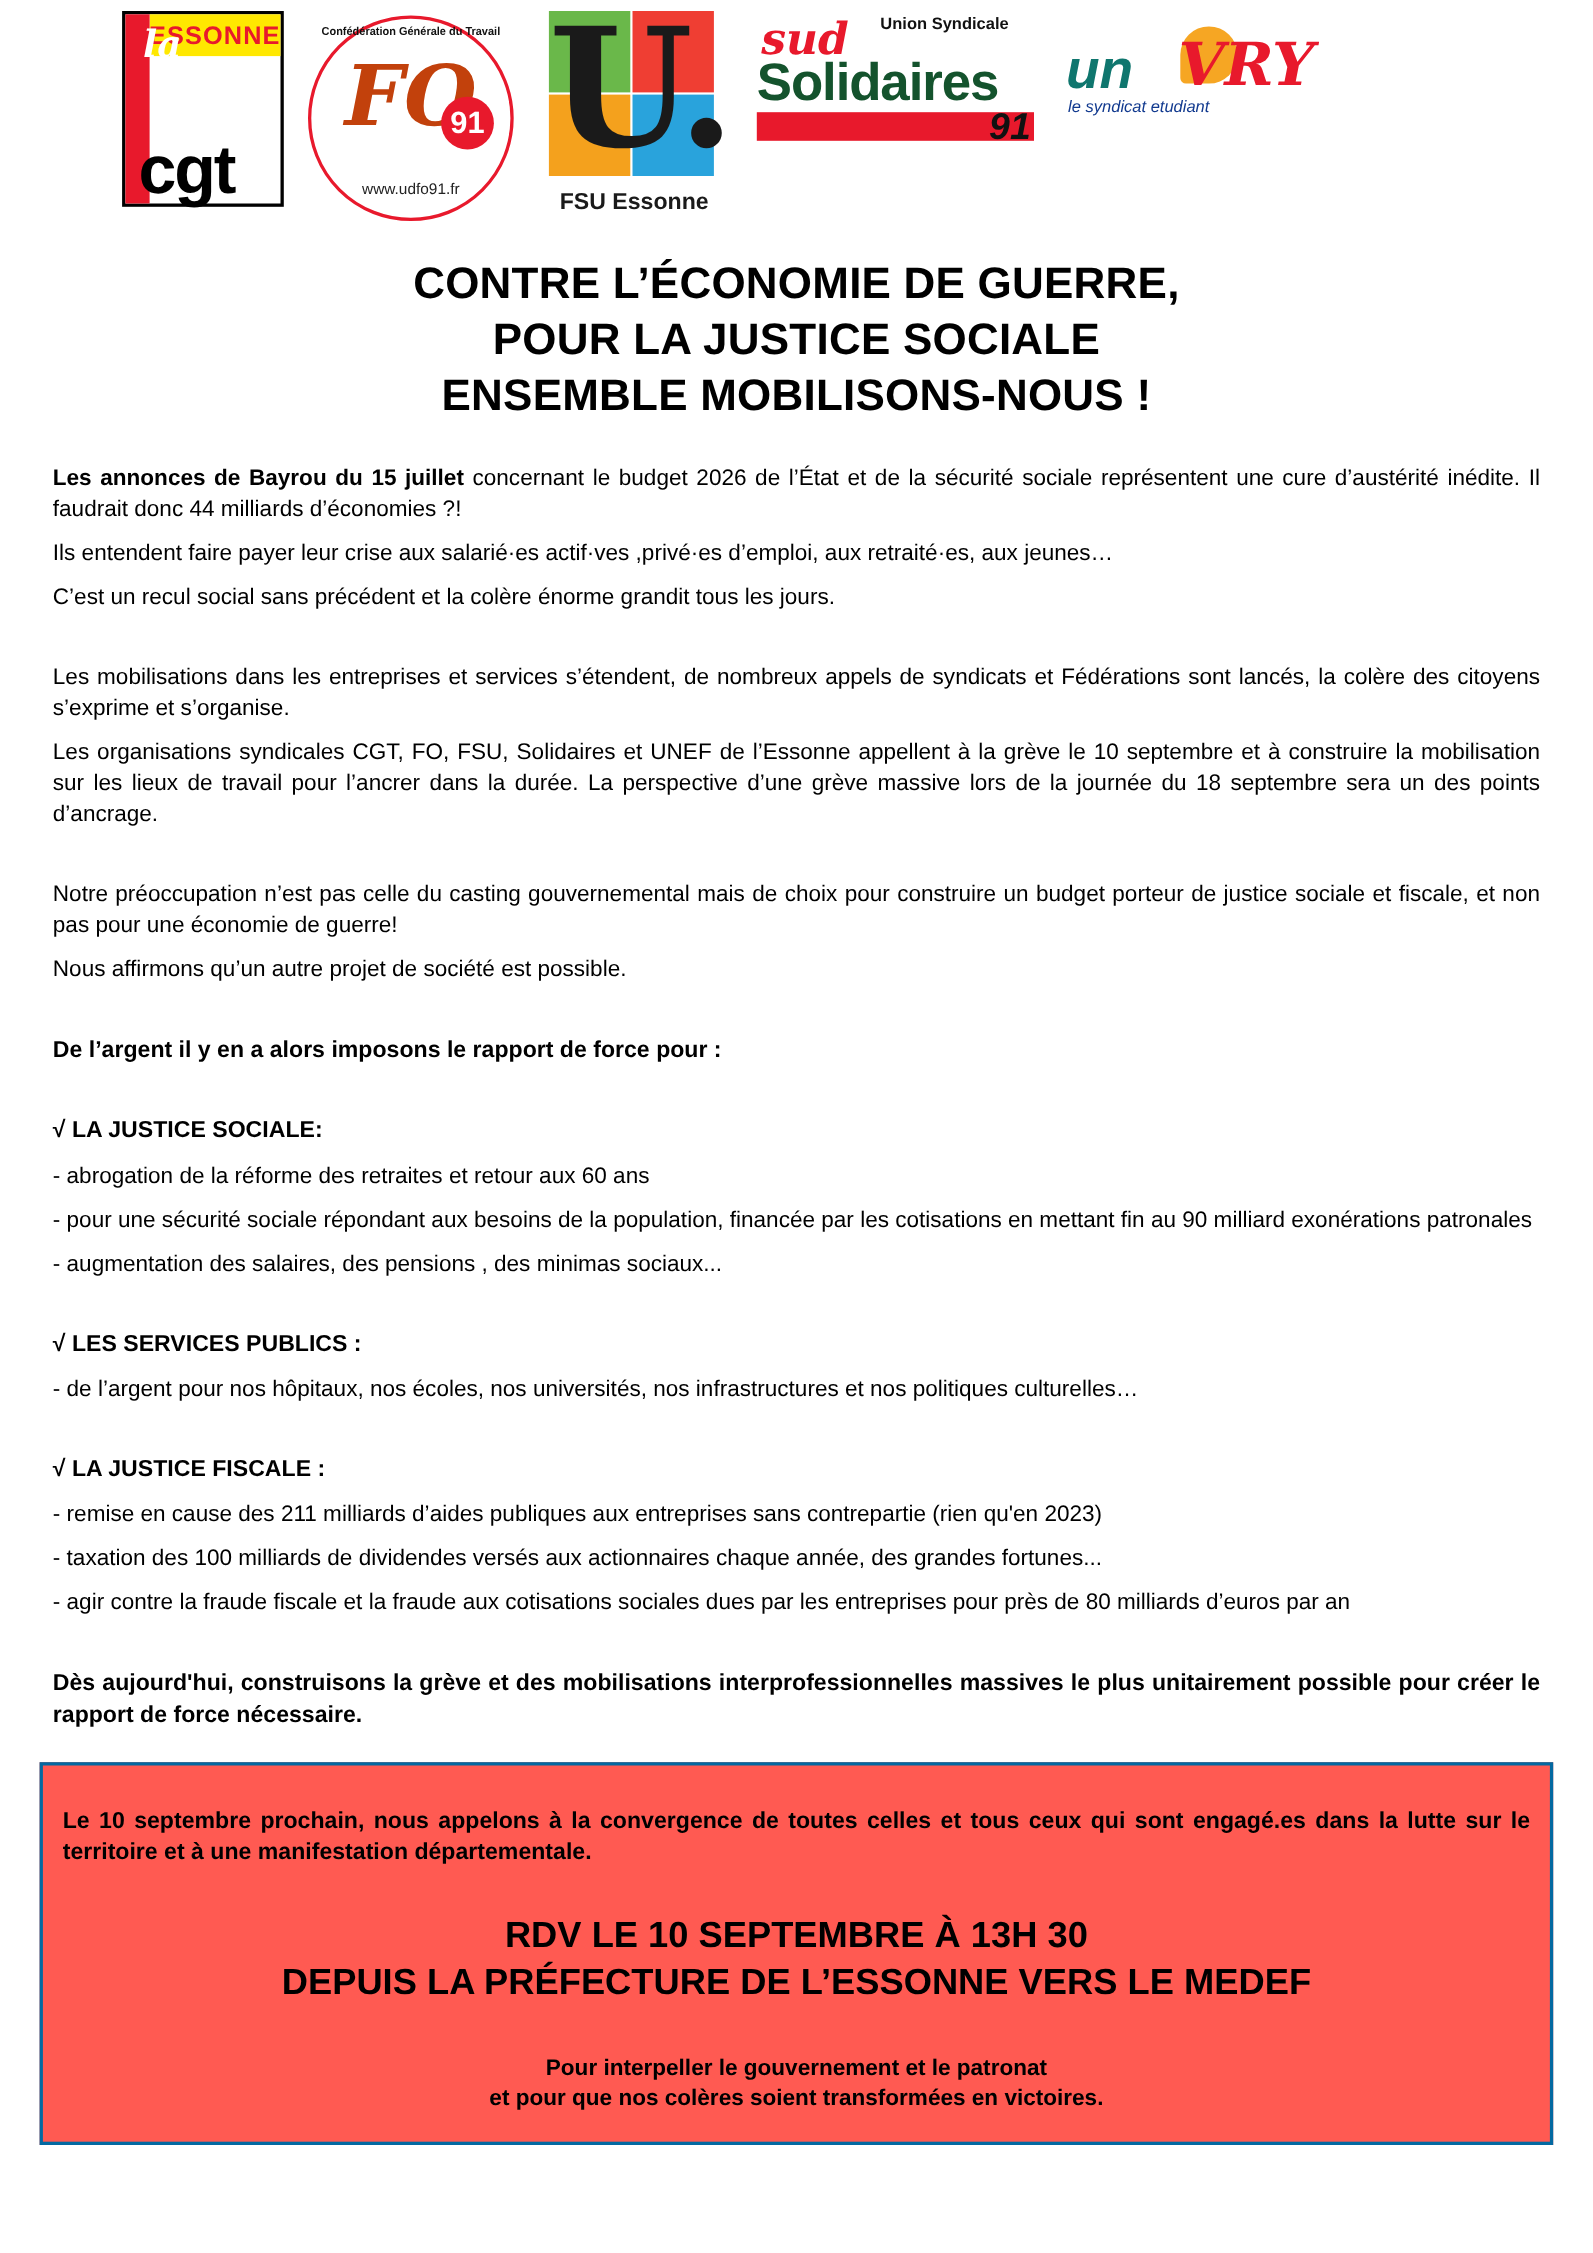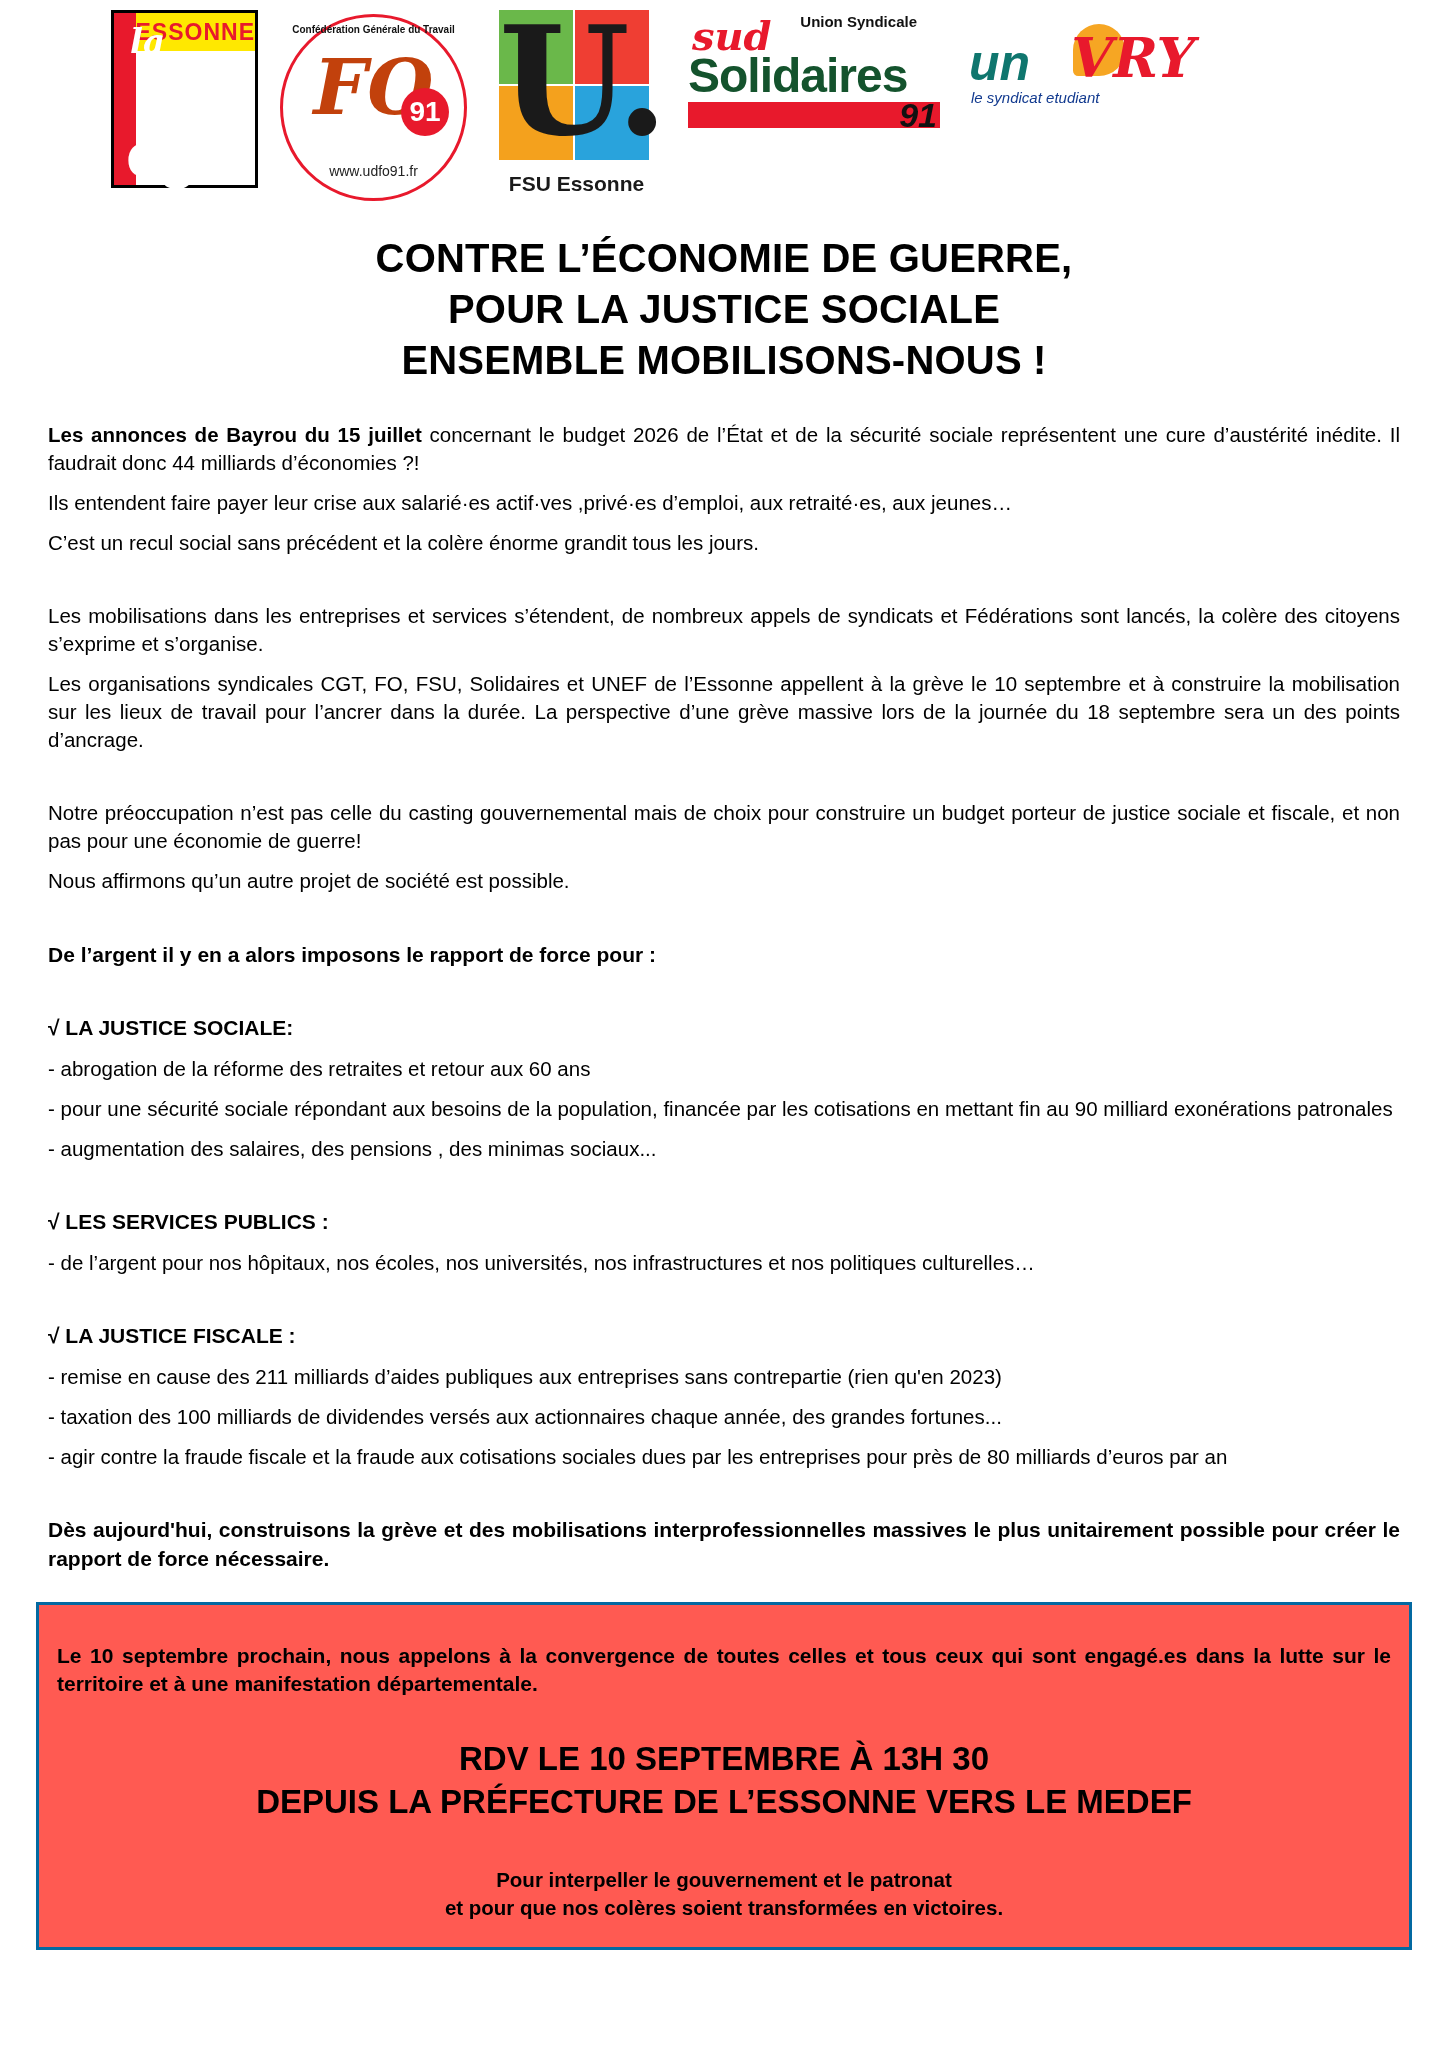--- a/index.html
+++ b/index.html
@@ -52,21 +52,21 @@
     color: #ffffff;
     font-family: "DejaVu Serif", serif;
     font-style: italic;
     font-size: 34px;
     font-weight: bold;
   }
   .logo-cgt .cgt-main {
     position: absolute;
     bottom: 2px;
     left: 12px;
-    color: #ffffff;
+    color: #000000;
     font-size: 62px;
     font-weight: bold;
     letter-spacing: -2px;
     line-height: 0.9;
   }
   .logo-cgt .cgt-essonne {
     height: 38px;
     background: #ffe800;
     color: #e8192c;
     font-size: 23px;

